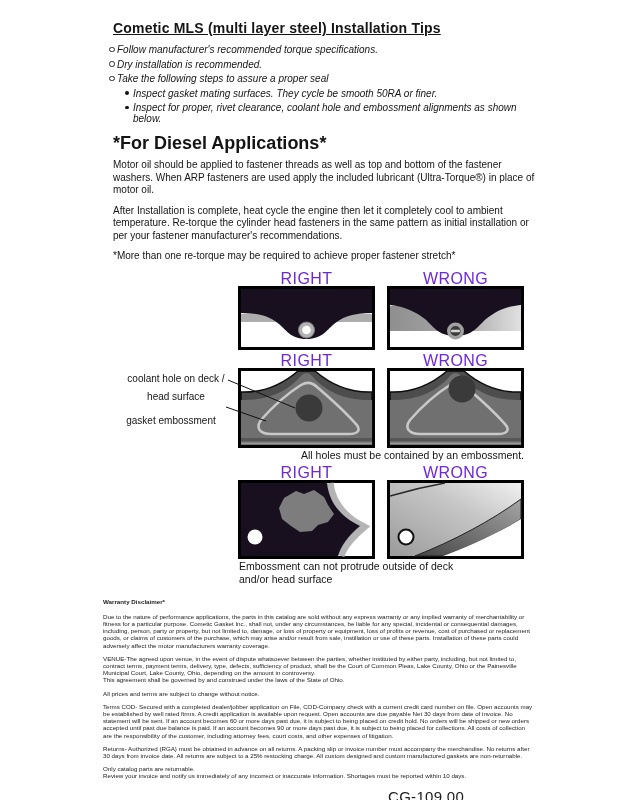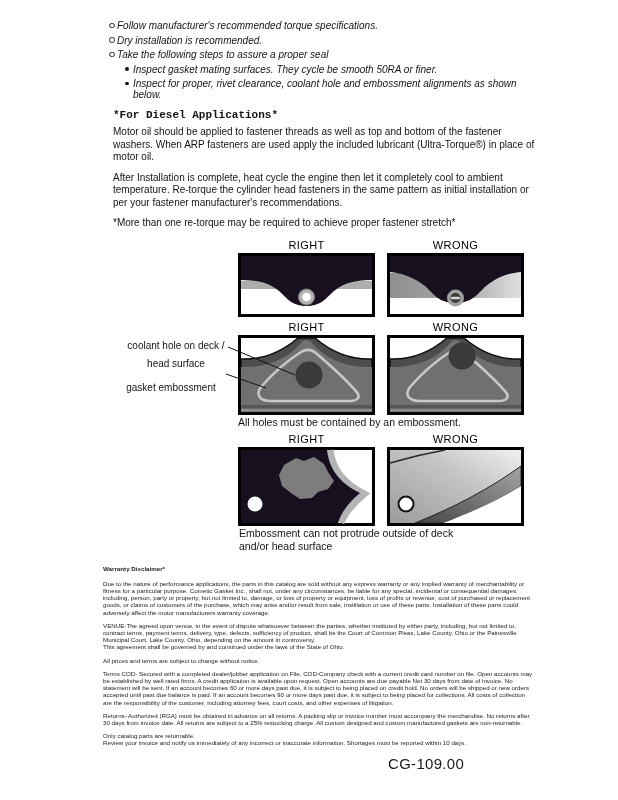--- a/index.html
+++ b/index.html
@@ -10,50 +10,51 @@
   .content { position:absolute; left:109px; top:20px; width:436px; }
 
   .title { font-size:14px; font-weight:bold; text-decoration:underline; margin:0 0 8px 4px; letter-spacing:0.2px; }
 
   .bullets { list-style:none; margin:0; padding:0; font-size:10px; line-height:11px;font-style:italic; }
   .bullets li { position:relative; padding-left:8px; margin-bottom:3.5px; }
   .bullets li.sub { margin-left:15px; padding-left:9px; }
   .marker-open { position:absolute; left:0; top:2.5px; width:3.5px; height:3.5px; border:1px solid #2a2a2a; border-radius:50%; }
   .marker-dot { position:absolute; left:1px; top:3.5px; width:3.8px; height:3.8px; background:#141414; border-radius:50%; }
 
-  .diesel-heading { font-size:11px; font-weight:bold; margin:9px 0 5px 4px;font-family:Liberation Mono, monospace; }
+  .diesel-heading { font-size:18px; font-weight:bold; margin:9px 0 5px 4px; }
   .para { font-size:10px; line-height:12.5px; margin:0 16px 8px 4px; width:428px; }
 
   .diagrams { margin-left:129px; width:286px; margin-top:6px; }
-  .pair-labels { display:flex; gap:12px; font-size:11px; line-height:15px; letter-spacing:0.4px; color:#000000; }
+  .pair-labels { display:flex; gap:12px; font-size:16px; line-height:15px; letter-spacing:0.4px; color:#6d28d9; }
   .pair-labels div { width:137px; text-align:center; }
   .pair { display:flex; gap:12px; }
   .pair svg { display:block; }
   .caption { font-size:10.5px; line-height:13px; margin:1px 0 0 1px; }
-  .caption.centered { width:286px; text-align:left; margin-left:0; }
+  .caption.centered { width:286px; text-align:right; margin-left:0; }
   .diag-row { margin-top:3px; }
   .diag-row.first { margin-top:0; }
   .row2 { position:relative; }
   .anno { position:absolute; font-size:10px; line-height:18px; text-align:center; color:#141414; }
   .anno1 { top:17px; left:-112px; width:100px; }
   .anno2 { top:59px; left:-122px; width:110px; }
   .leader-lines { position:absolute; left:-130px; top:10px; pointer-events:none; }
 
   .legal { margin:12px 0 0 -6px; width:432px; font-size:6.2px; line-height:7.2px; color:#222; }
   .legal .lhead { font-weight:bold; margin-bottom:8px; }
   .legal .lblock { margin-bottom:6px; }
 
   .part-number { margin:8px 0 0 279px; font-size:15px; letter-spacing:0.3px; color:#1a1a1a; }
 </style>
 </head>
 <body>
 
 <div class="page">
   <div class="content">
 
+    <h1 class="title">Cometic MLS (multi layer steel) Installation Tips</h1>
 
     <ul class="bullets">
       <li><span class="marker-open"></span><span>Follow manufacturer's recommended torque specifications.</span></li>
       <li><span class="marker-open"></span><span>Dry installation is recommended.</span></li>
       <li><span class="marker-open"></span><span>Take the following steps to assure a proper seal</span></li>
       <li class="sub"><span class="marker-dot"></span><span>Inspect gasket mating surfaces.  They cycle be smooth 50RA or finer.</span></li>
       <li class="sub"><span class="marker-dot"></span><span>Inspect for proper, rivet clearance, coolant hole and embossment alignments as shown below.</span></li>
     </ul>
 
     <h2 class="diesel-heading">*For Diesel Applications*</h2>

